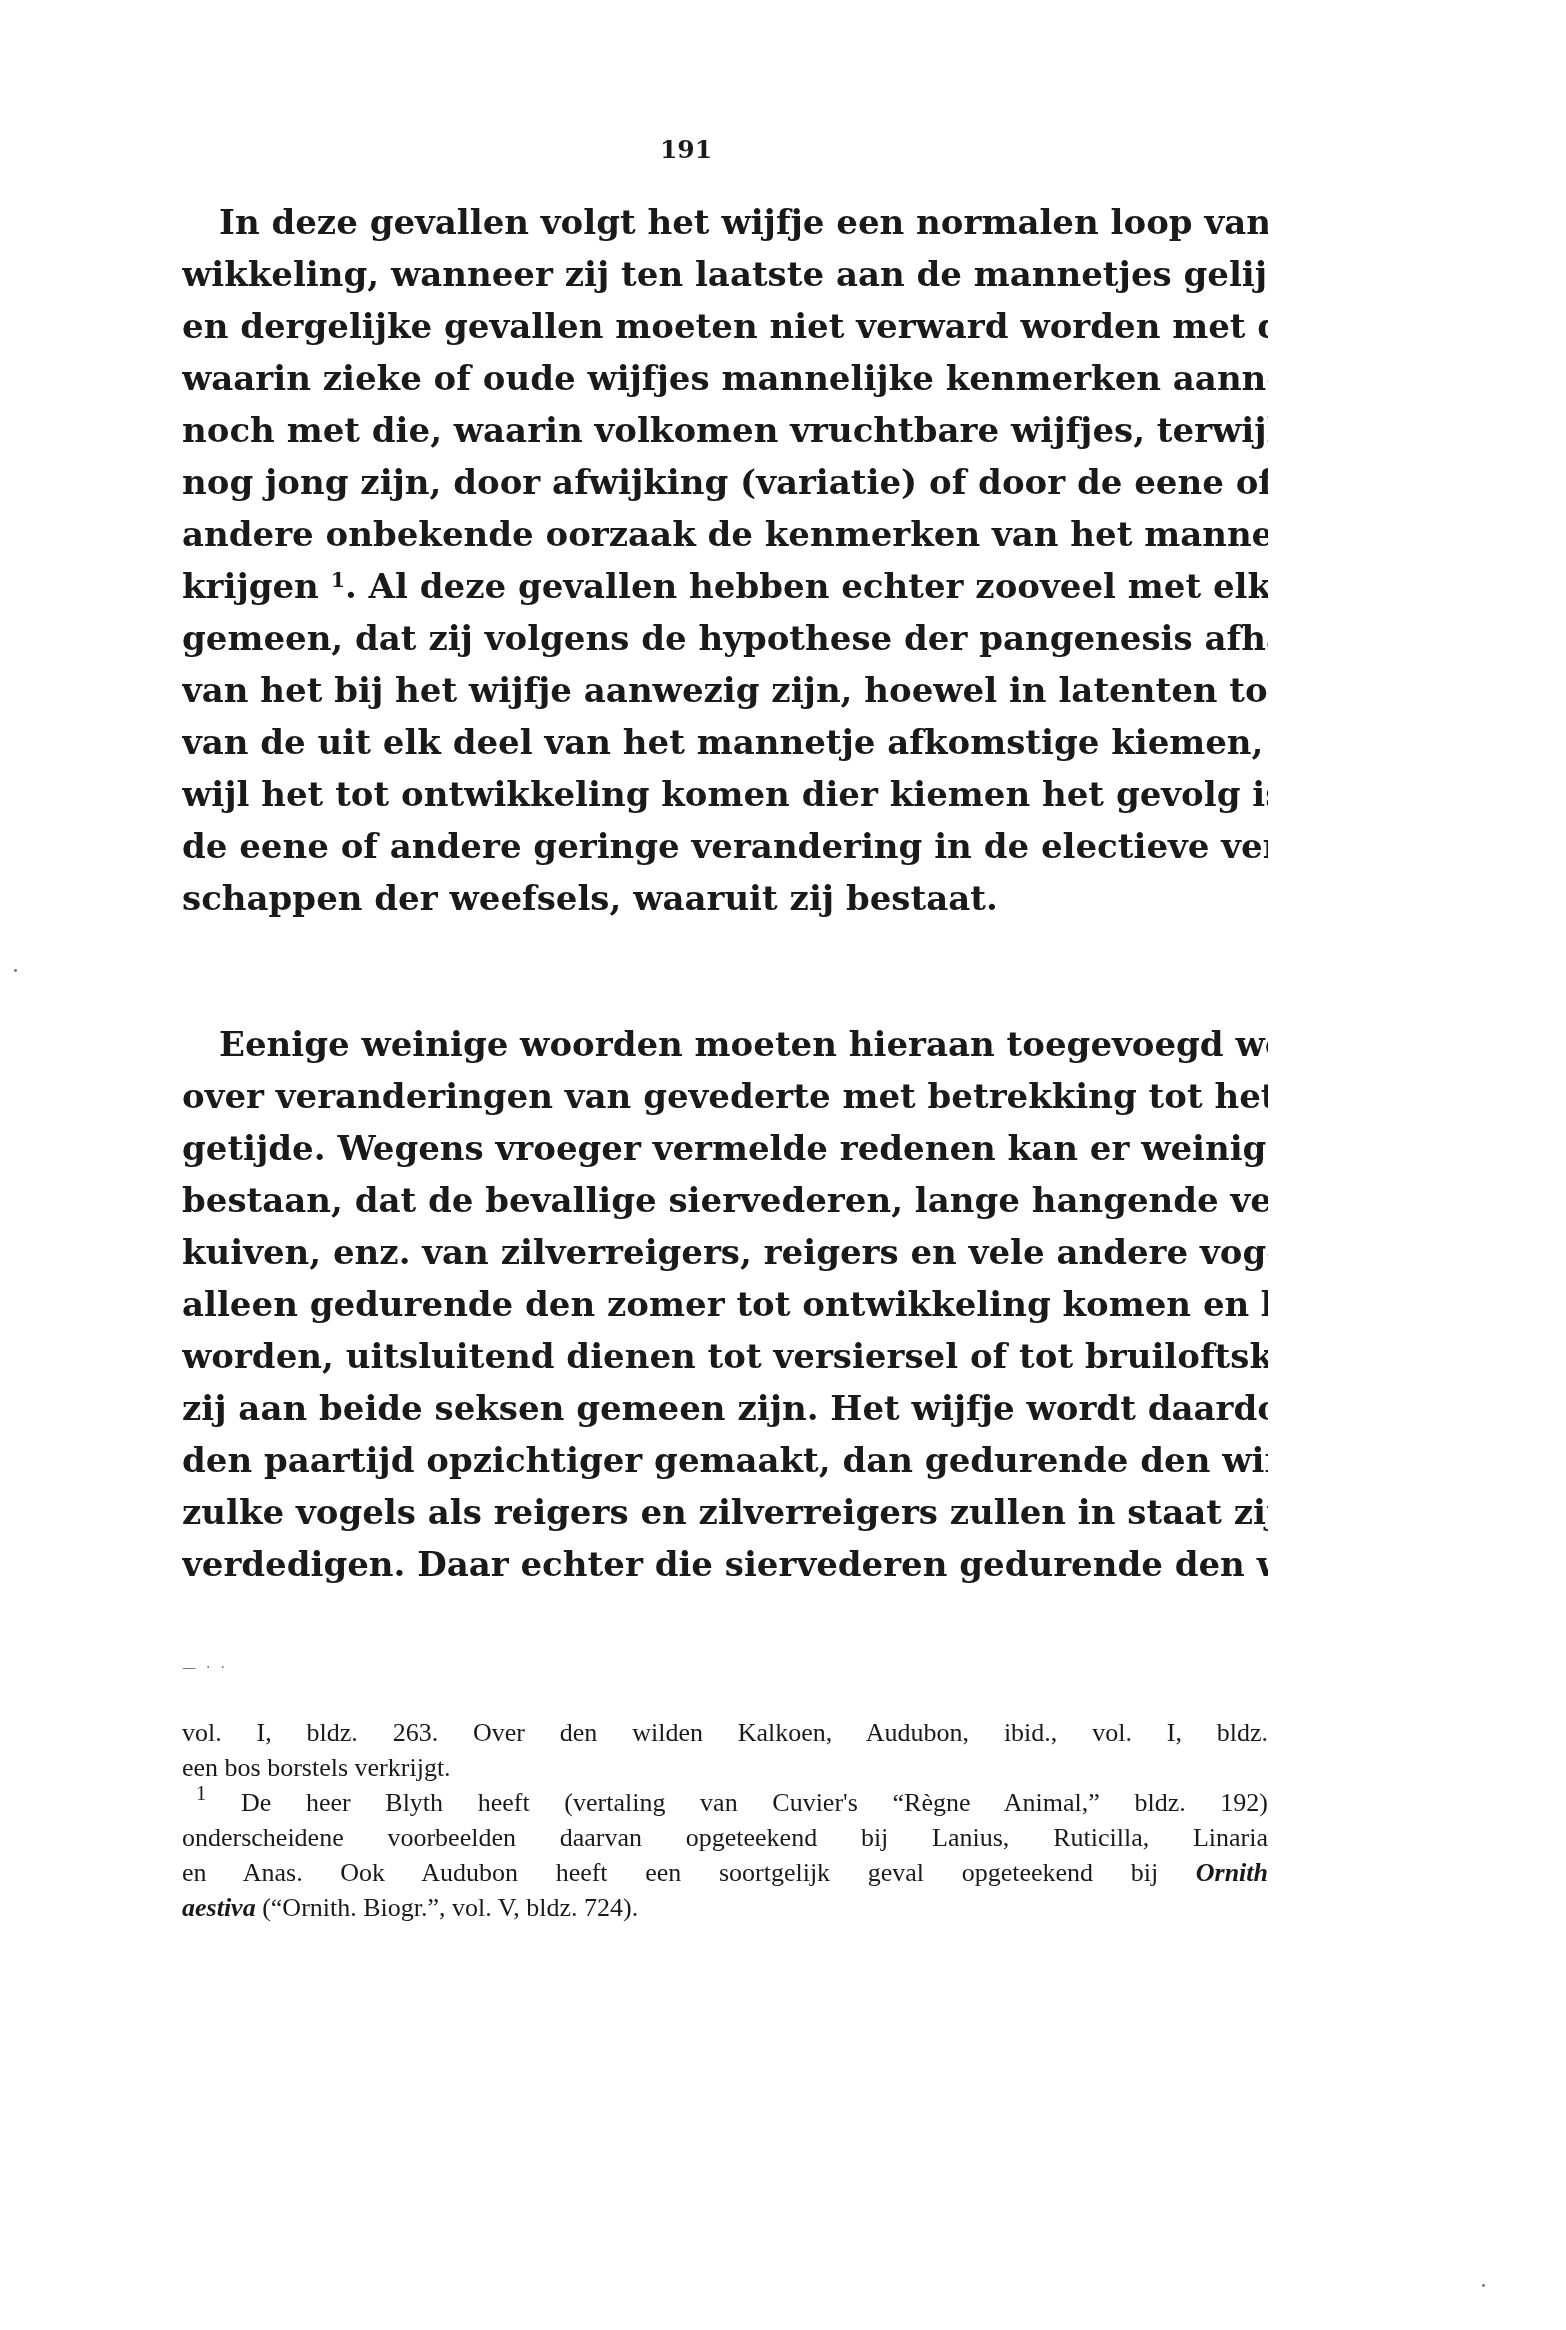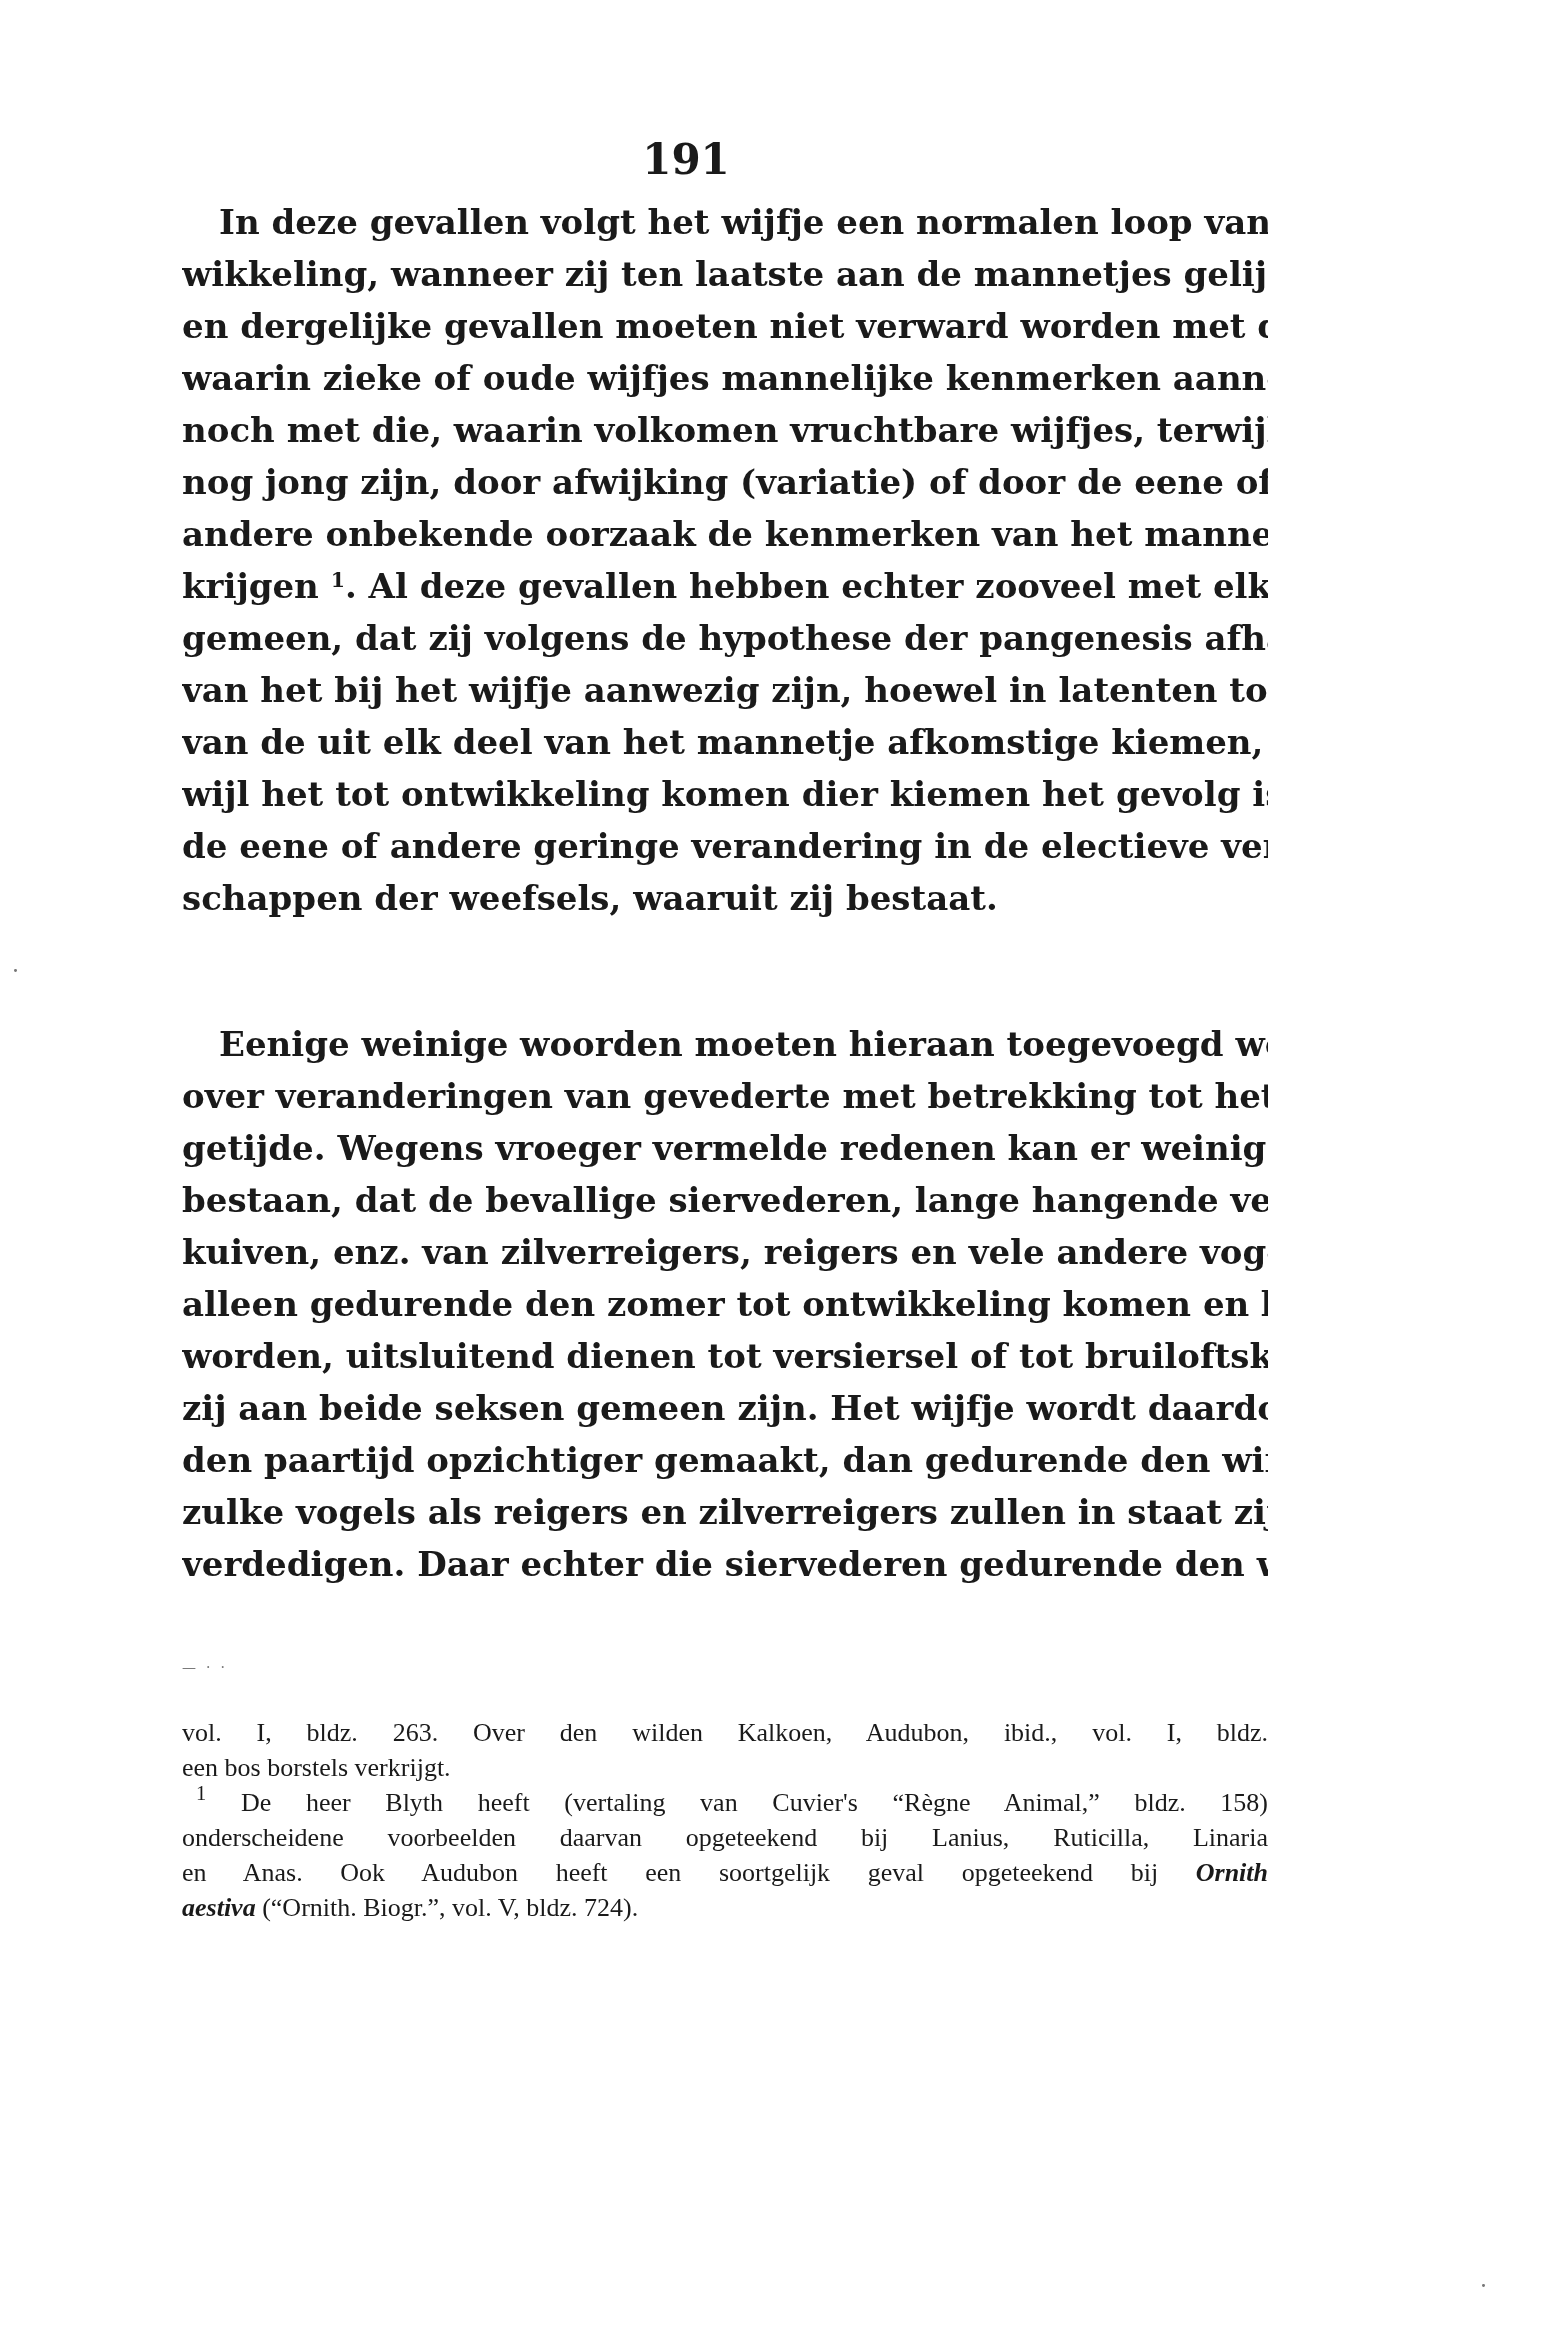--- a/index.html
+++ b/index.html
@@ -1,19 +1,19 @@
 <!DOCTYPE html>
 <html style="font-size:7.5px"><head>
 <meta charset="utf-8">
 <style>
   html, body { margin: 0; padding: 0; background: #ffffff; }
   body { width: 1567px; height: 2414px; position: relative; overflow: hidden;
          font-family: "DejaVu Serif", "Liberation Serif", serif; color: #1a1a1a; }
   .page-number { position: absolute; top: 135px; left: 0; width: 1372px; text-align: center;
-                 font-size: 42px; font-weight: bold; }
+                 font-size: 25px; font-weight: bold; }
   .body-text { position: absolute; left: 182px; width: 1086px; font-size: 34px; line-height: 52px;
                font-weight: bold; }
   .line { display: block; text-align: justify; text-align-last: justify; white-space: nowrap;
           overflow: hidden; height: 52px; }
   .line.last { text-align-last: left; }
   .line.indent { padding-left: 37px; }
   sup { font-size: 20.5px; vertical-align: 11.2px; line-height: 0; }
   #para1 { top: 196px; }
   #para2 { top: 1018px; }
   .sep-mark { position: absolute; top: 1659px; left: 182px; font-size: 14px; color: #777; letter-spacing: 2.8px; }
@@ -61,18 +61,18 @@
   <span class="line">verdedigen. Daar echter die siervederen gedurende den winter</span>
 </div>
 
 <div class="sep-mark">— · ·</div>
 <div class="stray-dot" style="top:969px;left:14px;"></div>
 <div class="stray-dot" style="top:2284px;left:1482px;"></div>
 
 <div class="footnotes">
   <span class="fn-line">vol. I, bldz. 263. Over den wilden Kalkoen, Audubon, ibid., vol. I, bldz.</span>
   <span class="fn-line last">een bos borstels verkrijgt.</span>
-  <span class="fn-line indent"><sup>1</sup><span> De heer Blyth heeft (vertaling van Cuvier's “Règne Animal,” bldz. 158)</span></span>
+  <span class="fn-line indent"><sup>1</sup><span> De heer Blyth heeft (vertaling van Cuvier's “Règne Animal,” bldz. 192)</span></span>
   <span class="fn-line">onderscheidene voorbeelden daarvan opgeteekend bij Lanius, Ruticilla, Linaria</span>
   <span class="fn-line"><span>en Anas. Ook Audubon heeft een soortgelijk geval opgeteekend bij </span><em class="species">Ornith</em></span>
   <span class="fn-line last"><em class="species">aestiva</em><span> (“Ornith. Biogr.”, vol. V, bldz. 724).</span></span>
 </div>
 
 
 </body></html>

